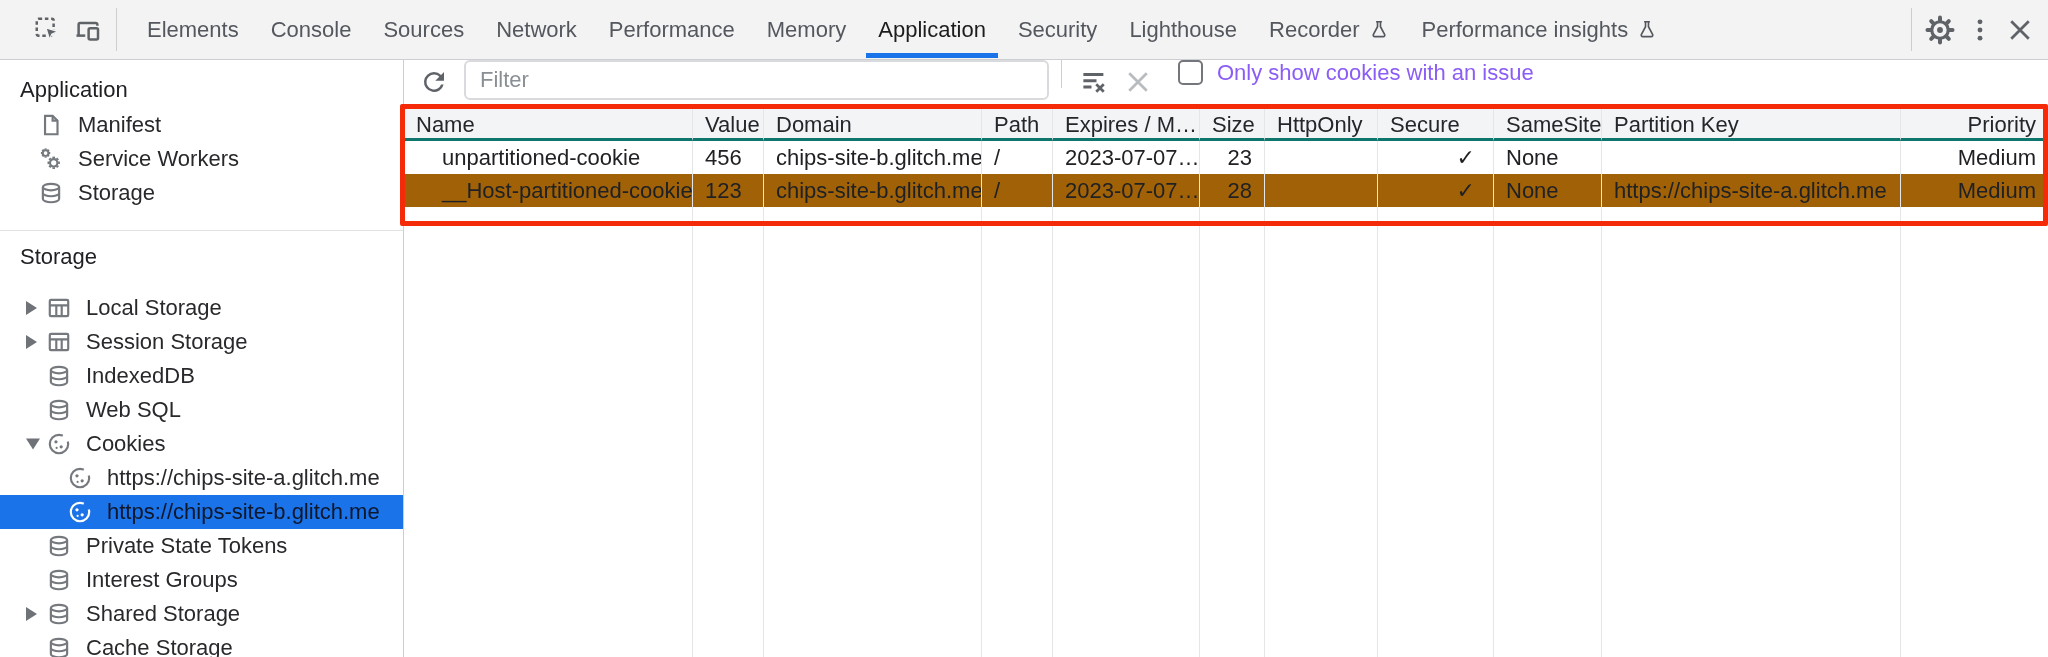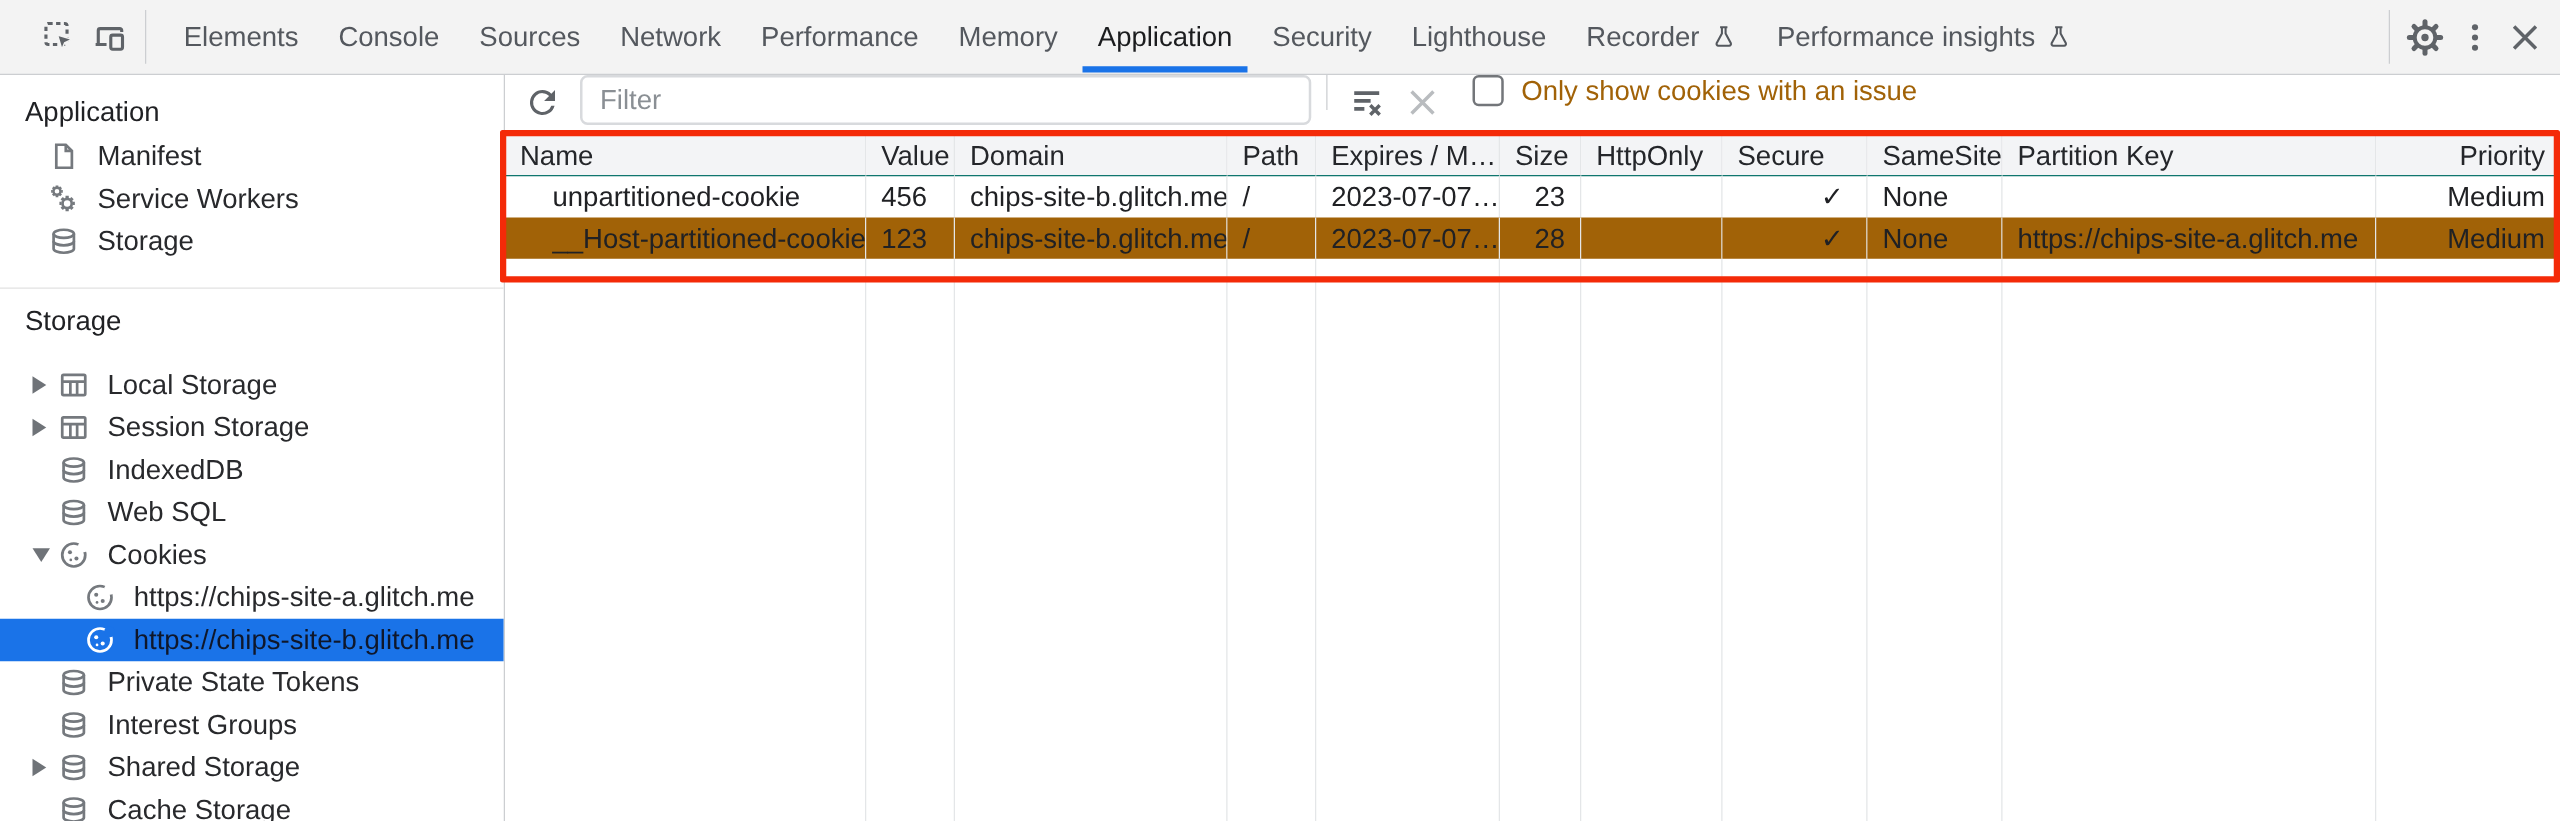--- a/index.html
+++ b/index.html
@@ -57,30 +57,30 @@
     font-size:22px; padding:0 14px; color:#202124; outline:none;
     font-family:"Liberation Sans","DejaVu Sans",sans-serif;
   }
   .filter-input::placeholder { color:#8a8f94; }
   .fb-sep { width:1px; height:28px; background:#ccced1; margin:0 10px 0 12px; }
   .icon-btn { display:flex; align-items:center; justify-content:center; width:44px; height:44px; cursor:pointer; }
   .checkbox {
     width:25px; height:25px; border:2px solid #73767a; border-radius:5px; background:#fff;
     margin-left:18px; margin-right:14px; flex:none; cursor:pointer;
   }
-  .checkbox-label { font-size:22px; color:#a16207; white-space:nowrap; }
+  .checkbox-label { font-size:22px; color:#8b5cf6; white-space:nowrap; }
   
   .tablewrap { flex:1; display:flex; flex-direction:column; min-height:0; }
   .cols { display:grid; grid-template-columns:289px 71px 218px 71px 147px 65px 113px 116px 108px 299px minmax(0,1fr); }
   .c {
     height:33px; line-height:33px; font-size:22px; padding:0 12px;
     border-right:1px solid #e4e6e8; white-space:nowrap; overflow:hidden;
   }
   .c:last-child { border-right:none;text-align:right; }
-  .thead .c { background:#f3f4f6; border-bottom:1px solid #0f766e; color:#24262a; cursor:pointer; }
+  .thead .c { background:#f3f4f6; border-bottom:3px solid #0f766e; color:#24262a; cursor:pointer; }
   .trow { cursor:pointer; }
   .trow .c.name-cell { padding-left:38px; }
   .trow.striped .c { background:#a16207; }
   .c.num { text-align:right; }
   .c.check { text-align:right; padding-right:18px; }
   .filler { flex:1; }
   .filler .c { height:100%; line-height:normal; }
   
   .annotation {
     position:absolute; left:-4px; top:44px; width:1648px; height:122px;

